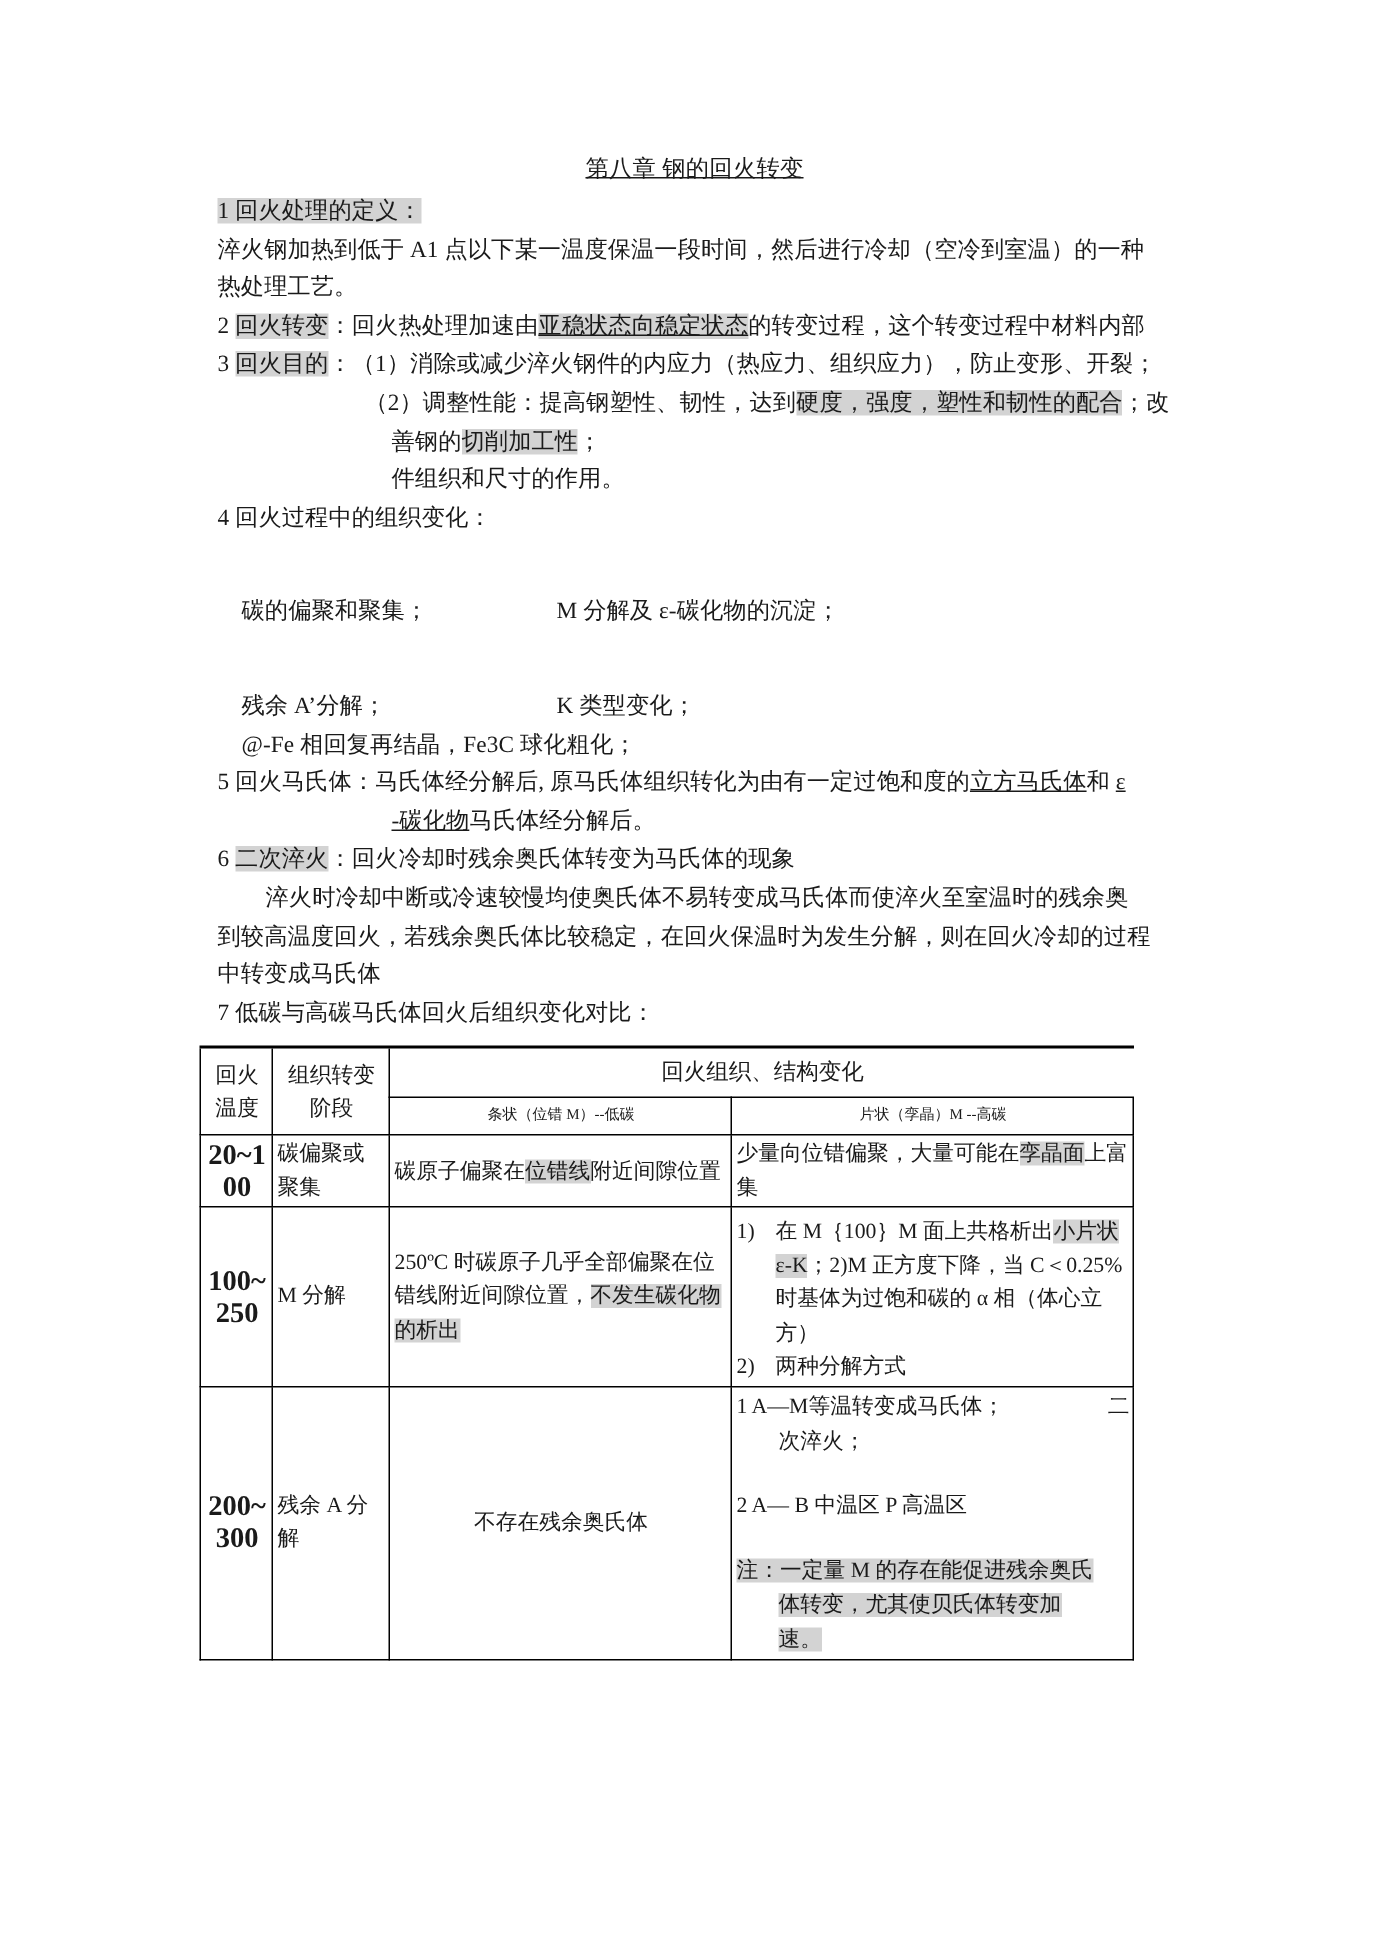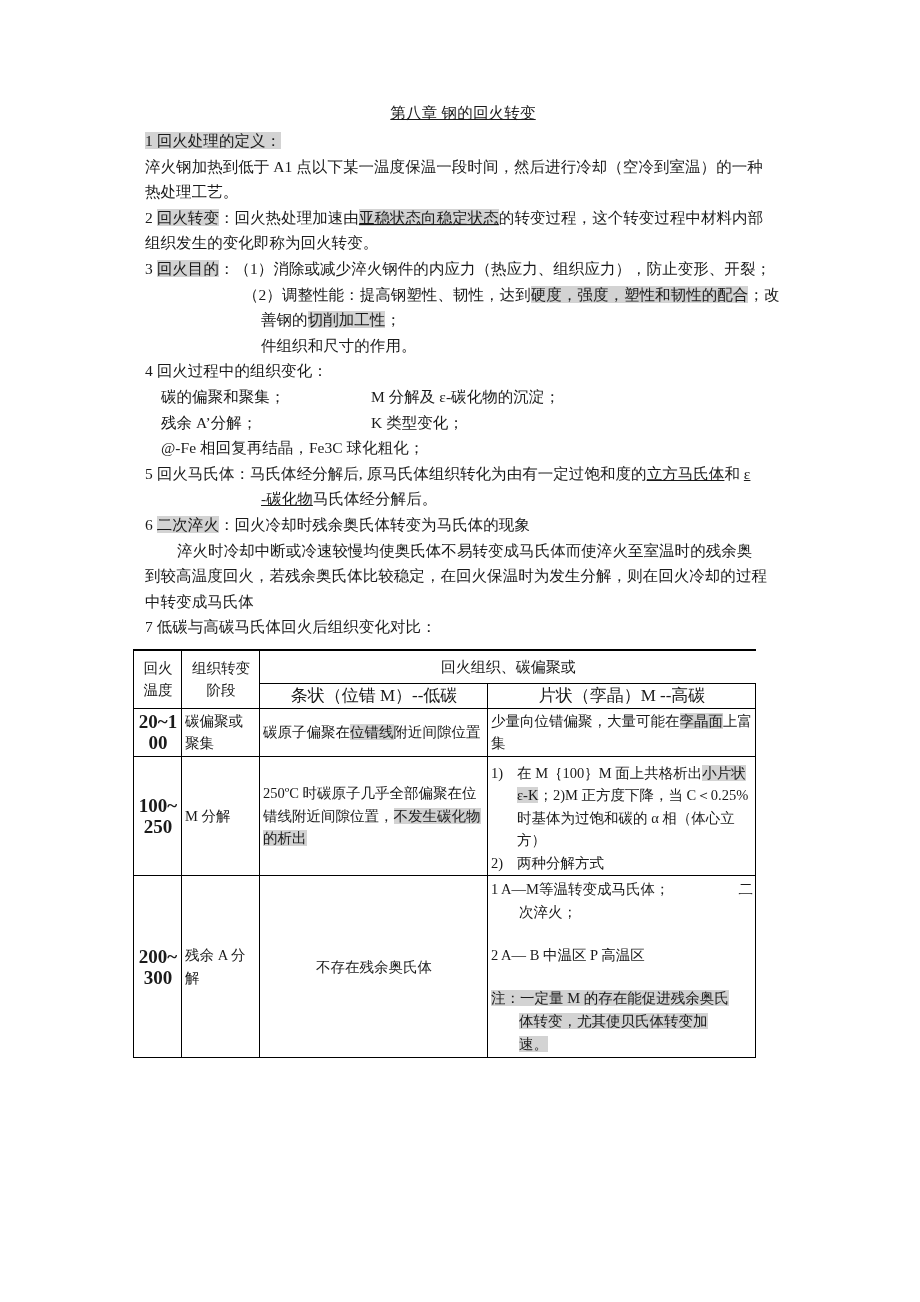--- a/index.html
+++ b/index.html
@@ -45,21 +45,21 @@
     padding-left: 12px;
   }
   .hl {
     background: #d3d3d3;
   }
   .ul { text-decoration: underline; }
   .ind1 { padding-left: 28px; }
   .ind2 { padding-left: 110px; }
   .ind3 { padding-left: 128px; }
   .ind-first { text-indent: 32px; }
-  .tabcol { display: inline-block; }
+  .tabcol { display: inline-block; margin-top: 37px; }
 
   
   .tbl-wrap {
     margin-top: 9px;
   }
   table.cmp {
     border-collapse: collapse;
     width: 622px;
     table-layout: fixed;
     font-size: 14.5px;
@@ -90,41 +90,40 @@
   .celltxt { font-size: 14.5px; line-height: 22.5px; }
   .listrow { display: flex; }
   .listnum { width: 26px; flex: none; }
   .listbody { flex: 1; }
   .note-ind { padding-left: 28px; }
   .big-head {
     font-size: 15px;
     text-align: center;
   }
   .subhead {
-    font-size: 17px;
+    font-size: 10px;
     text-align: center;
     padding: 7px 2px;
   }
   .gapline { height: 20px; }
   .r3line { font-size: 14.5px; line-height: 23px; }
 </style>
 </head>
 <body>
 
 <div class="page">
   <div class="content">
 
     <div class="doc-title">第八章  钢的回火转变</div>
 
     <div class="ln"><span class="hl">1 回火处理的定义：</span></div>
     <div class="ln">淬火钢加热到低于 A1 点以下某一温度保温一段时间，然后进行冷却（空冷到室温）的一种</div>
     <div class="ln">热处理工艺。</div>
 
     <div class="ln"><span>2 </span><span class="hl">回火转变</span><span>：回火热处理加速由</span><span class="hl ul">亚稳状态向稳定状态</span><span>的转变过程，这个转变过程中材料内部</span></div>
-    <div class="ln">组织发生的变化即称为回火转变。</div>
 
     <div class="ln"><span>3 </span><span class="hl">回火目的</span><span>：（1）消除或减少淬火钢件的内应力（热应力、组织应力），防止变形、开裂；</span></div>
     <div class="ln ind2"><span>（2）调整性能：提高钢塑性、韧性，达到</span><span class="hl">硬度，强度，塑性和韧性的配合</span><span>；改</span></div>
     <div class="ln ind3"><span>善钢的</span><span class="hl">切削加工性</span><span>；</span></div>
     <div class="ln ind3">件组织和尺寸的作用。</div>
 
     <div class="ln">4 回火过程中的组织变化：</div>
     <div class="ln ind1"><span class="tabcol" style="width:210px">碳的偏聚和聚集；</span><span>M 分解及 ε-碳化物的沉淀；</span></div>
     <div class="ln ind1"><span class="tabcol" style="width:210px">残余 A’分解；</span><span>K 类型变化；</span></div>
     <div class="ln ind1">@-Fe 相回复再结晶，Fe3C 球化粗化；</div>
@@ -150,21 +149,21 @@
         <tbody>
           <tr>
             <td class="c1 th-center topline" rowspan="2">
               <div>回火</div>
               <div>温度</div>
             </td>
             <td class="c2 th-center topline" rowspan="2">
               <div>组织转变</div>
               <div>阶段</div>
             </td>
-            <td class="big-head topline" colspan="2" style="height:30px;border-left:none;border-right:none;border-top:2px solid #000">回火组织、碳偏聚或</td>
+            <td class="big-head topline" colspan="2" style="height:30px;border-left:none;border-right:none;border-top:2px solid #000">回火组织、结构变化</td>
           </tr>
           <tr>
             <td class="c3 subhead">条状（位错 M）--低碳</td>
             <td class="c4 subhead">片状（孪晶）M --高碳</td>
           </tr>
 
           <tr>
             <td class="c1 temp">
               <div>20~1</div>
               <div>00</div>

